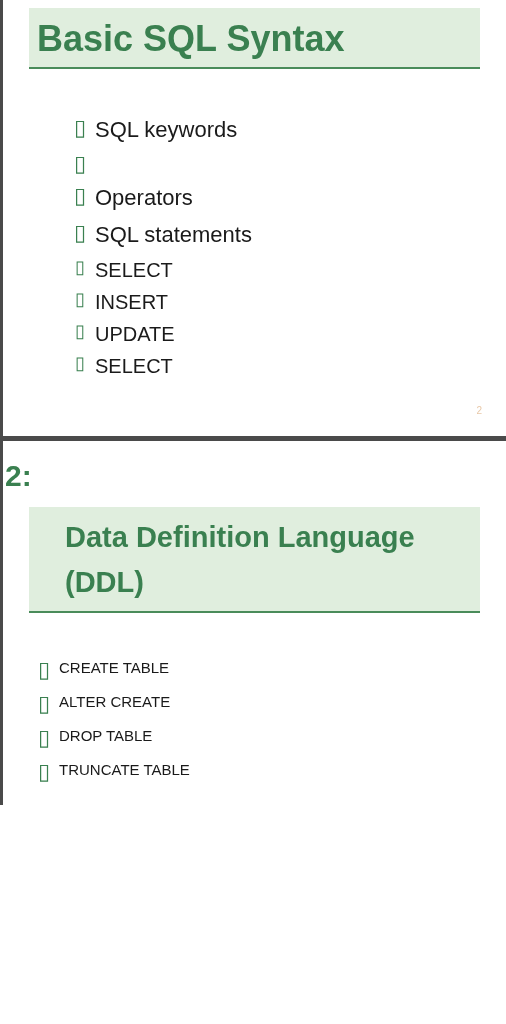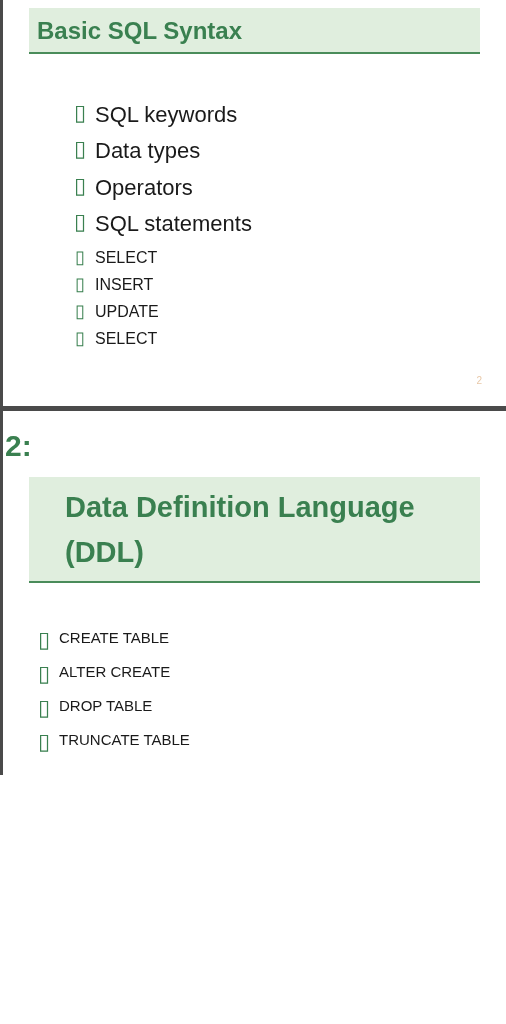--- a/index.html
+++ b/index.html
@@ -26,21 +26,21 @@
     }
     .title-block {
       background: #e0eede;
       margin: 0 26px 0 26px;
       padding: 8px 8px 6px 8px;
       border-bottom: 2px solid #4a8c5a;
     }
     .title-text {
       color: #3a8050;
       font-weight: bold;
-      font-size: 24px;
+      font-size: 36px;
       line-height: 1.25;
     }
     .title-2 .title-text {
       font-size: 29px;
       line-height: 1.55;
       margin-left: 28px;
     }
     .prefix-num {
       color: #3a8050;
       font-weight: bold;
@@ -69,21 +69,21 @@
       text-align: center;
       font-weight: 300;
     }
     .li-text {
       color: #1a1a1a;
       font-size: 22px;
       font-weight: 500;
       line-height: 1.2;
     }
     .sub .li-text {
-      font-size: 16px;
+      font-size: 20px;
       font-weight: 500;
     }
     .sub .bullet {
       font-size: 18px;
     }
     .sub {
       margin-bottom: 8px;
     }
     .list-block-2 .li-text {
       font-size: 15px;
@@ -108,21 +108,20 @@
     <div class="title-text">Basic SQL Syntax</div>
   </div>
 
   <div class="list-block">
     <div class="li-row">
       <span class="bullet">▯</span>
       <span class="li-text">SQL keywords</span>
     </div>
     <div class="li-row">
       <span class="bullet">▯</span>
-      <span class="li-text">Data types</span>
     </div>
     <div class="li-row">
       <span class="bullet">▯</span>
       <span class="li-text">Operators</span>
     </div>
     <div class="li-row">
       <span class="bullet">▯</span>
       <span class="li-text">SQL statements</span>
     </div>
     <div class="li-row sub">

